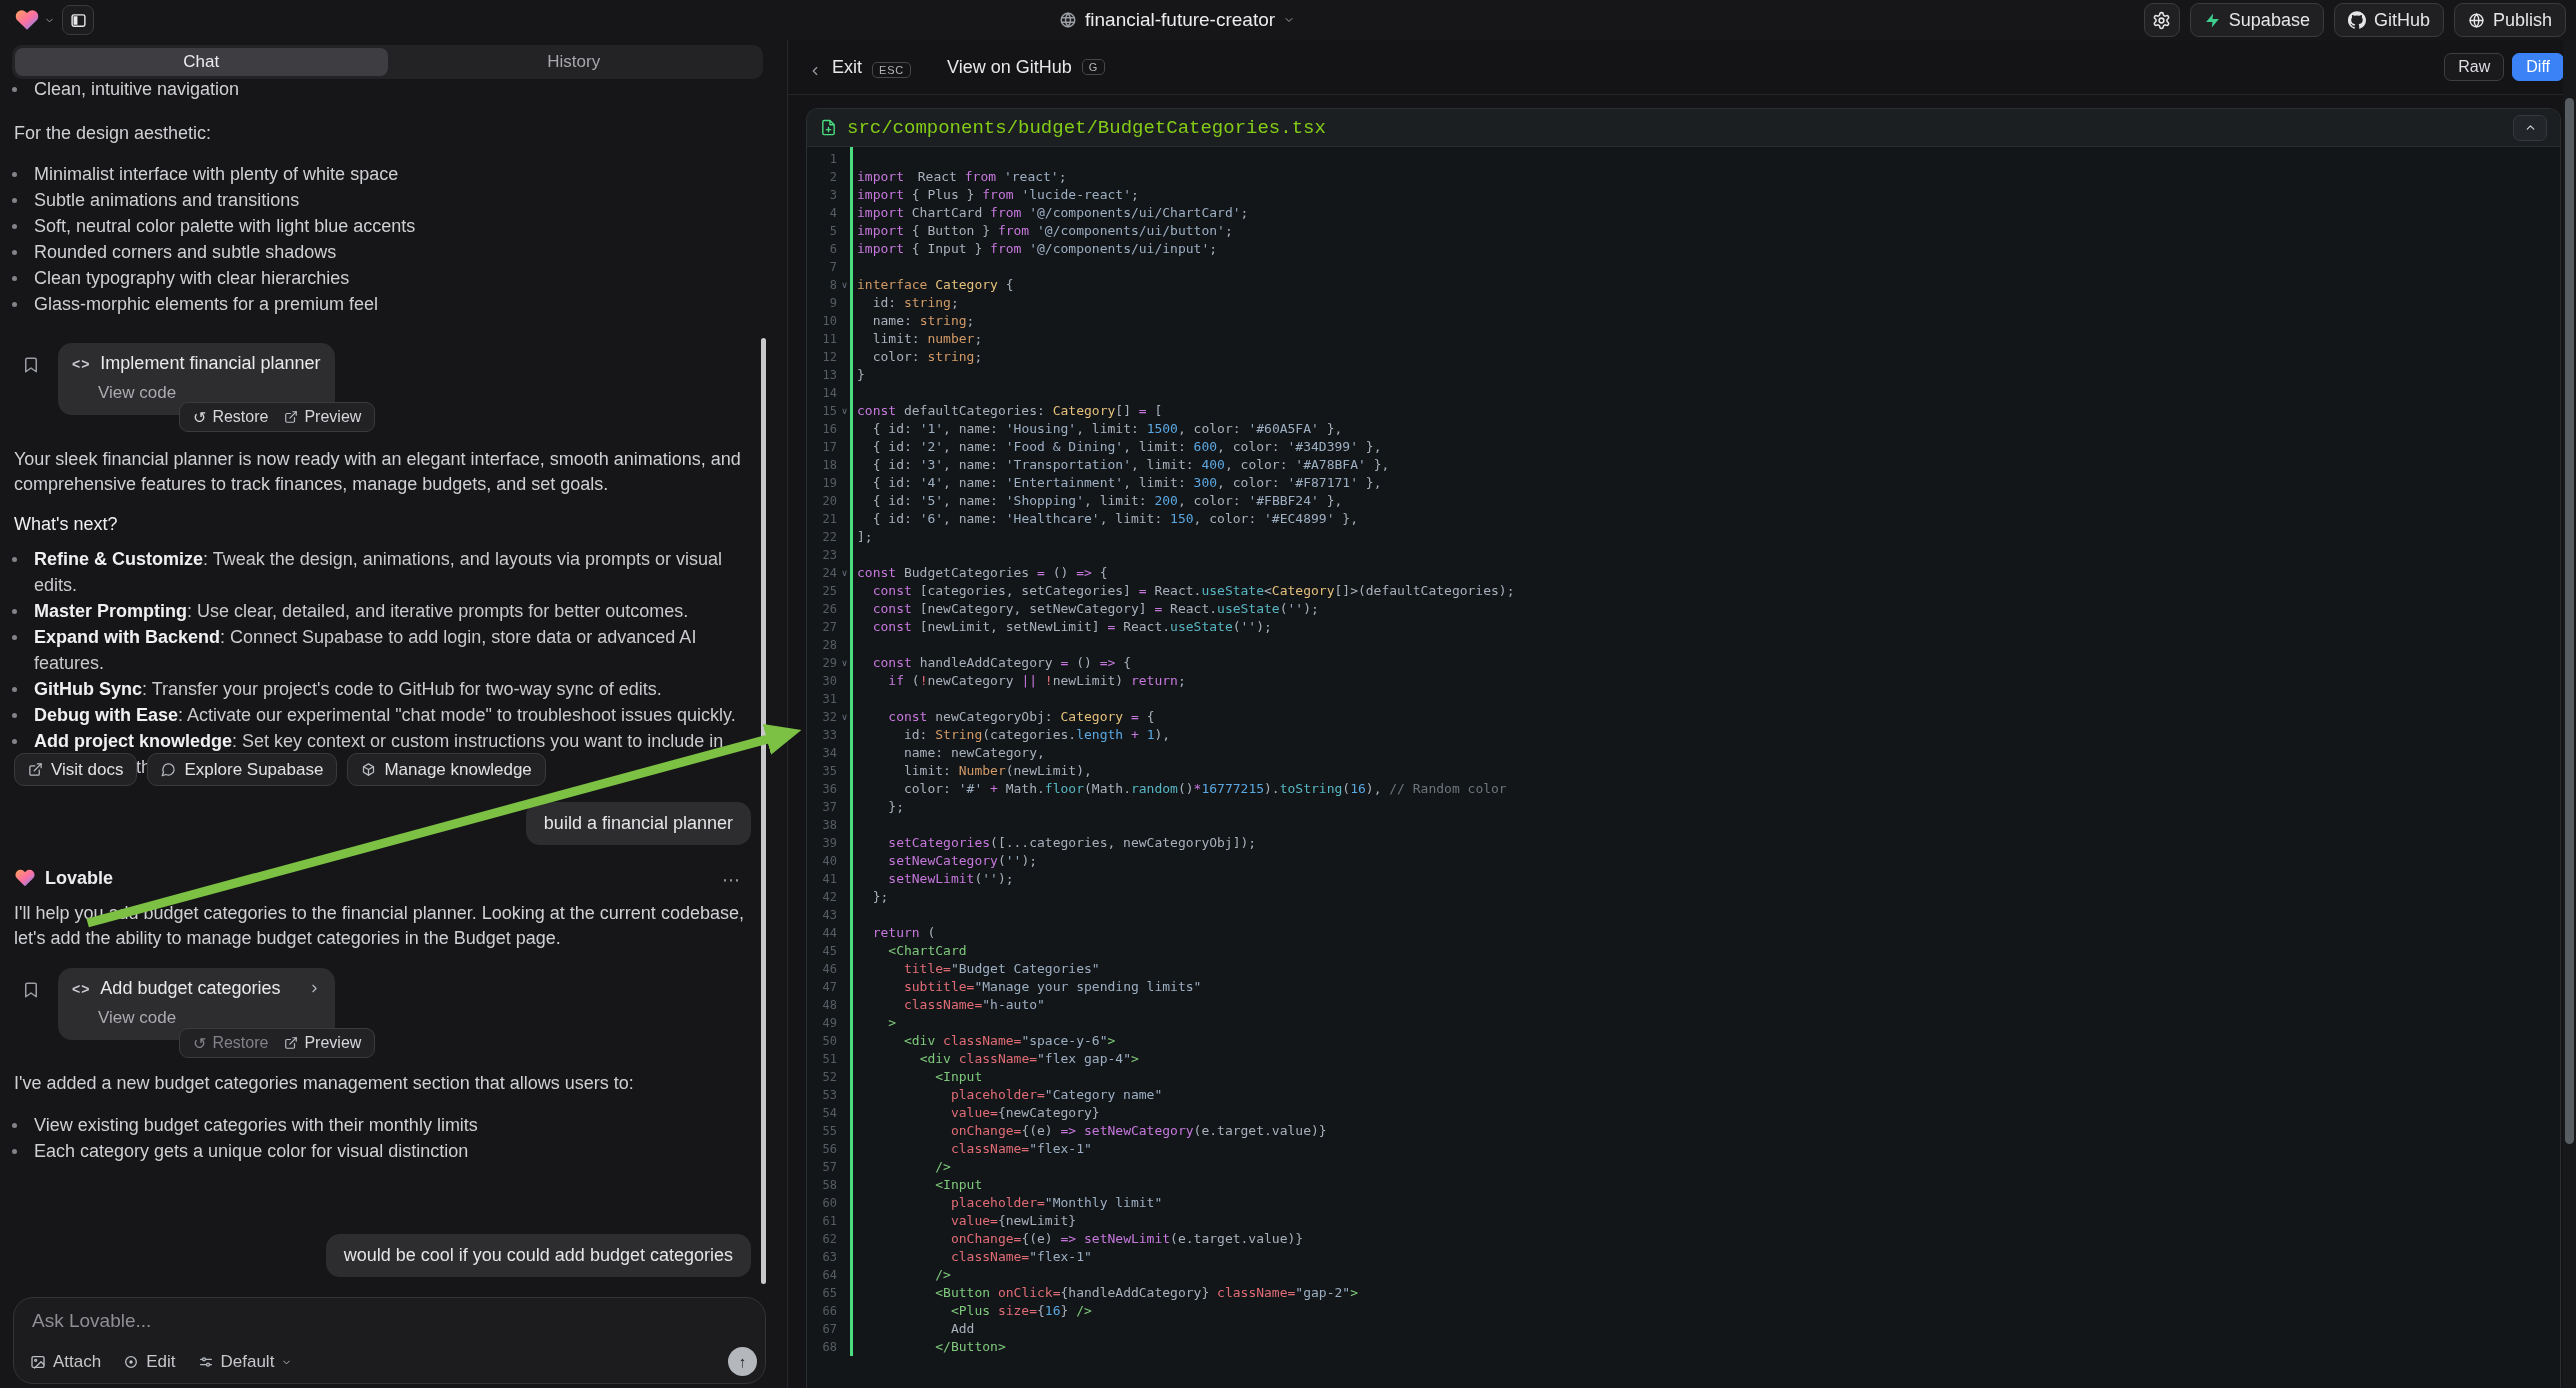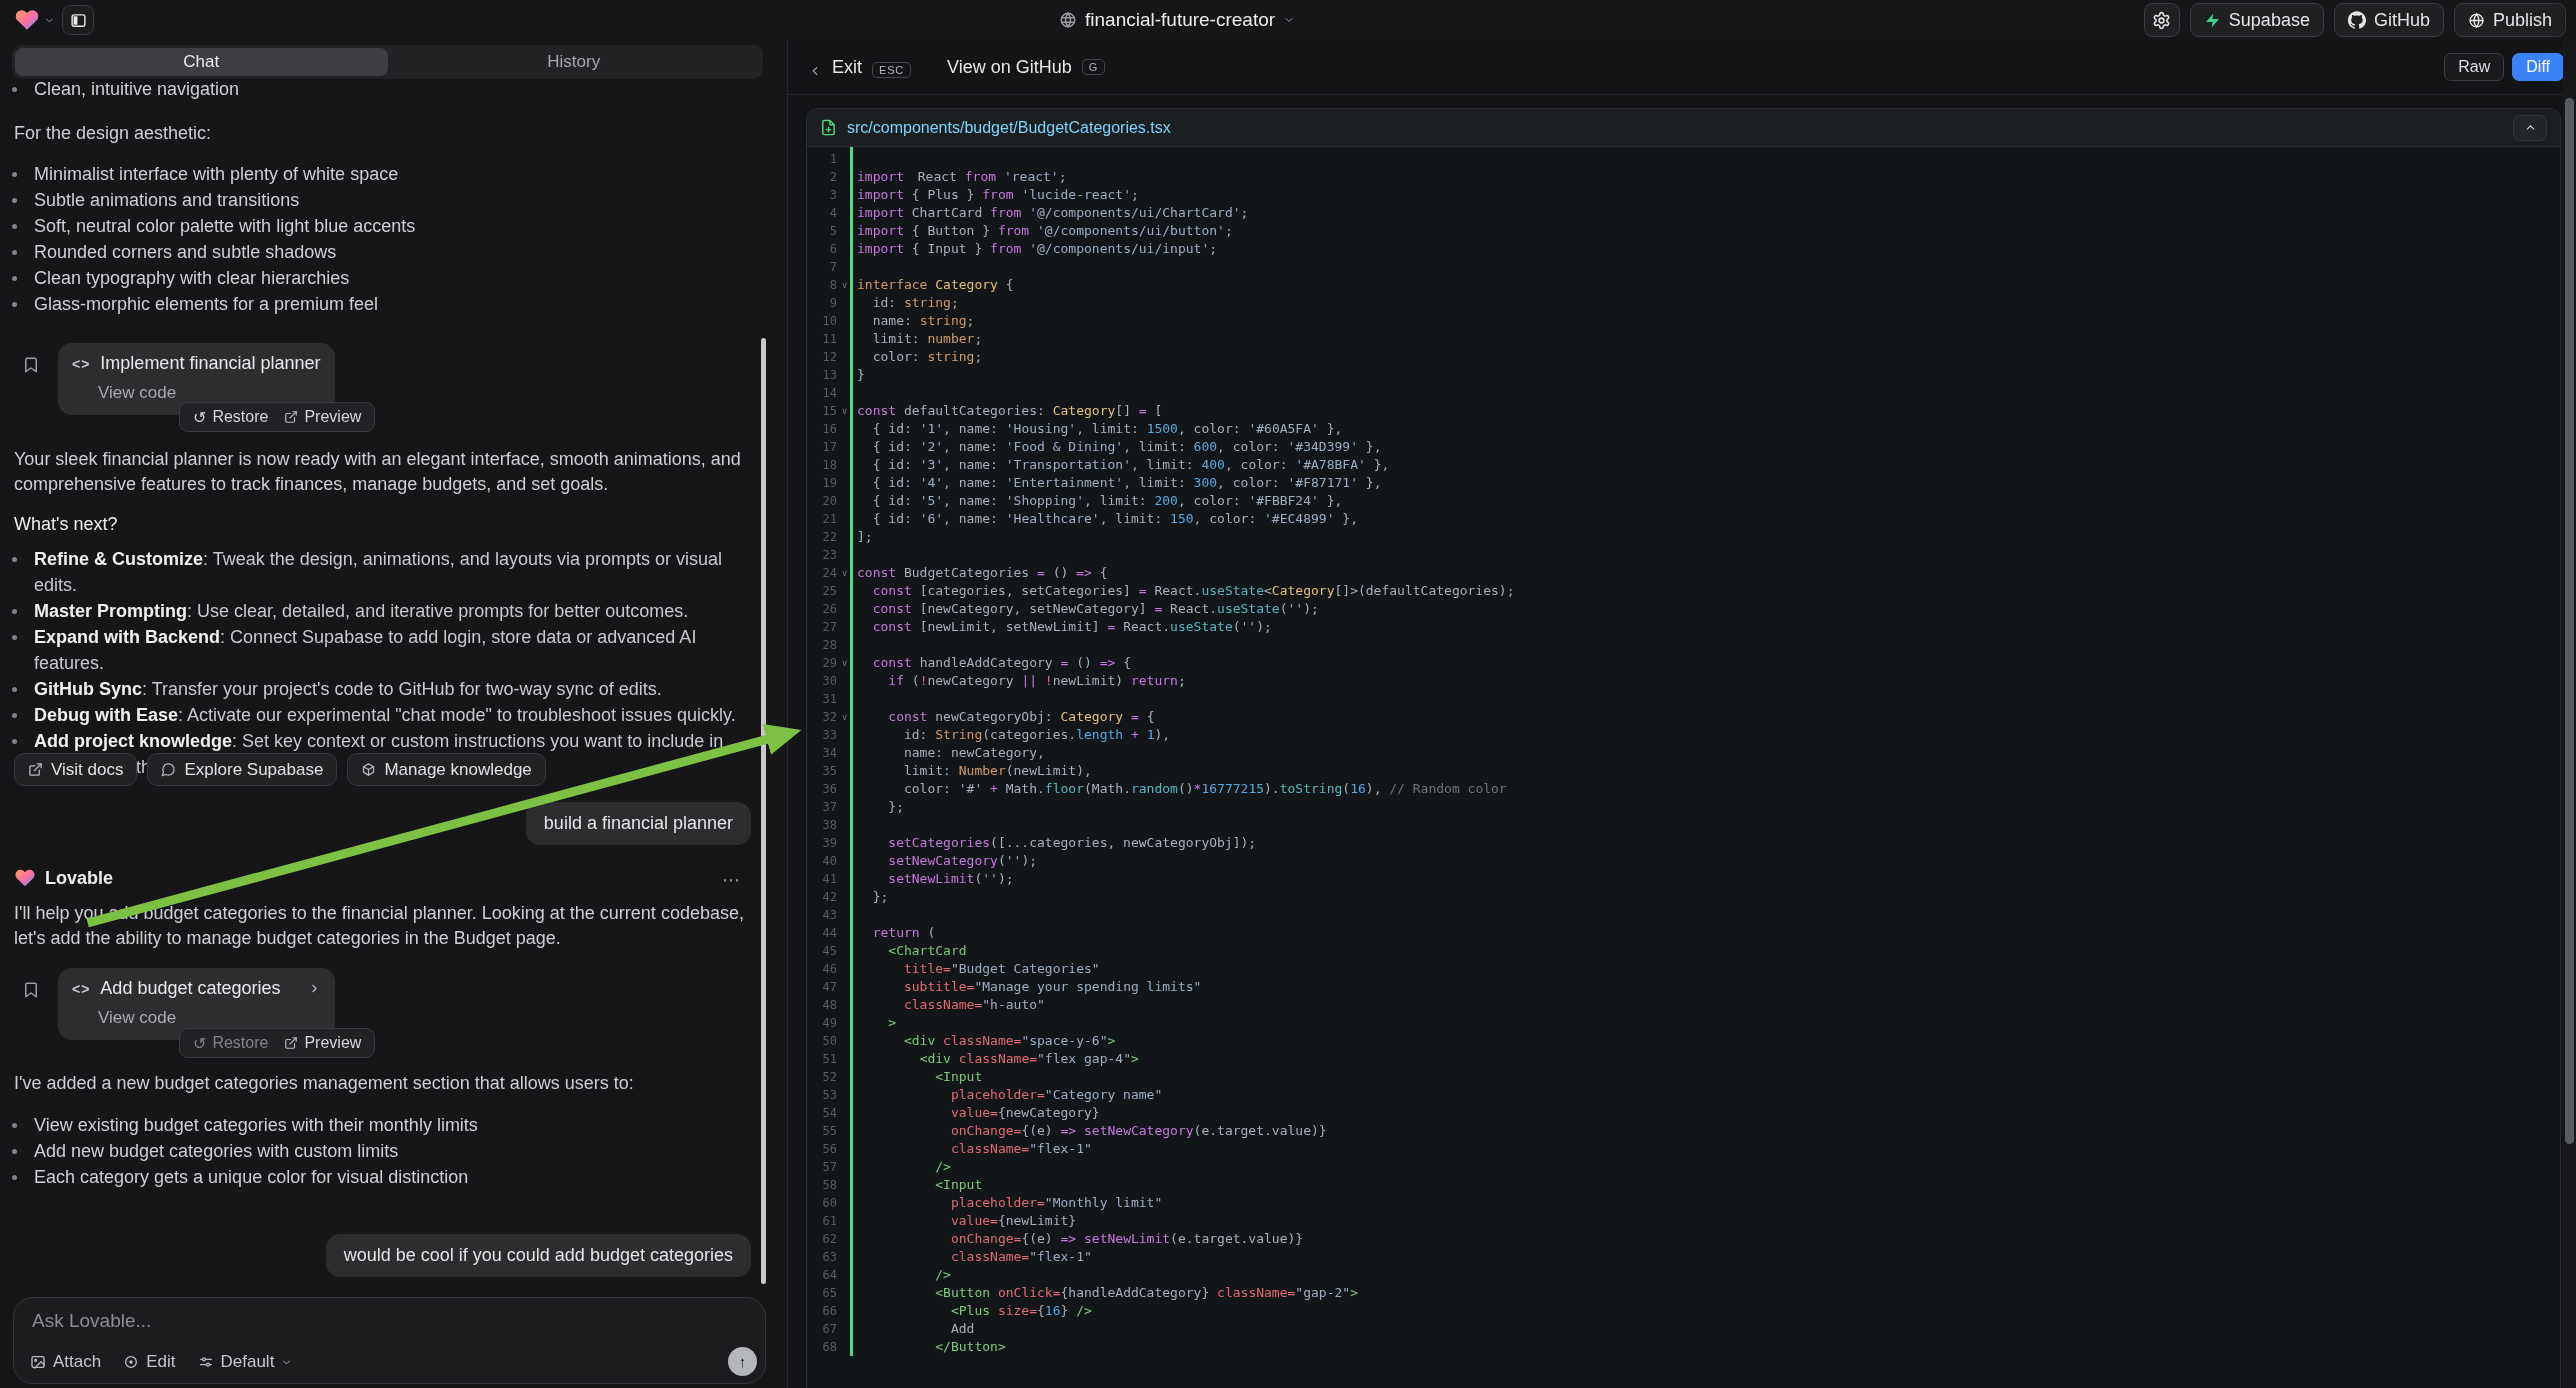--- a/index.html
+++ b/index.html
@@ -74,21 +74,21 @@
   .ch-left{display:flex;align-items:flex-end;gap:10px;margin-left:20px}
   .ch-left .txt{font-size:18px;color:#e8e8ea;cursor:pointer}
   .kbadge{border:1px solid #46464b;border-radius:5px;padding:1px 6px;font-size:11px;letter-spacing:0.8px;color:#b5b6ba}
   .gh-group{display:flex;align-items:center;gap:10px;margin-left:26px}
   .ch-right{margin-left:auto;margin-right:12px;display:flex;gap:8px}
   .raw-btn{padding:4px 13px;border:1px solid #3e3e43;border-radius:7px;background:#1a1a1d;font-size:16px;color:#dedee2;cursor:pointer}
   .diff-btn{padding:4px 13px;border:1px solid var(--blue);border-radius:7px;background:var(--blue);font-size:16px;color:#fff;cursor:pointer}
 
   .filecard{position:absolute;left:18px;top:68px;width:1755px;bottom:0;background:#131619;border:1px solid #2b2e32;border-bottom:none;border-radius:12px 12px 0 0;overflow:hidden}
   .filebar{height:38px;background:#1b1f22;border-bottom:1px solid #272b2e;display:flex;align-items:center;gap:10px;padding:0 13px}
-  .fpath{font-family:Liberation Sans, sans-serif;font-size:16px;color:#7dd3fc}
+  .fpath{font-family:Liberation Mono, monospace;font-size:19px;color:#84cc16}
   .collapse-btn{margin-left:auto;width:34px;height:26px;border:1px solid #35393d;border-radius:7px;background:#22262a;display:flex;align-items:center;justify-content:center;cursor:pointer}
 
   .codearea{position:relative;padding-top:3px;font-family:"DejaVu Sans Mono",monospace;font-size:13px}
   .gbar{position:absolute;left:43px;top:0;bottom:0;width:3px;background:var(--diff-green);z-index:1}
   .cl{position:relative;height:18px;padding-left:50px;white-space:pre}
   .ln{position:absolute;left:0;top:0;width:30px;text-align:right;color:#575d64;font-size:12px;line-height:18px}
   .fc{position:absolute;left:32px;top:0;width:11px;color:#6b7280;font-size:9px;line-height:18px;text-align:center;font-family:"Liberation Sans",sans-serif}
   .lt{line-height:18px}
   .code-sb{position:absolute;right:0;top:0;bottom:0;width:13px;background:#17181a}
   .code-sb .thumb{position:absolute;left:2px;top:58px;width:9px;height:1046px;background:#585d61;border-radius:5px}
@@ -290,21 +290,20 @@
           <path d="M10 14 21 3"></path>
         </svg>
       <span>Preview</span>
     </span>
   </div>
 
   <p class="msg" style="left:14px;top:1031px;width:739px">I've added a new budget categories management section that allows users to:</p>
 
   <ul id="reply-bullets" class="bullets msg" style="left:0;top:1072px;width:759px">
       <li>View existing budget categories with their monthly limits</li>
-      <li>Add new budget categories with custom limits</li>
       <li>Each category gets a unique color for visual distinction</li>
     </ul>
 
   <div class="bubble" style="right:36px;top:1194px">would be cool if you could add budget categories</div>
 
   <div class="composer">
     <input type="text" placeholder="Ask Lovable..." style="">
     <div class="crow">
       <span class="citem">
         <svg width="16" height="16" viewBox="0 0 24 24" class="ic">

